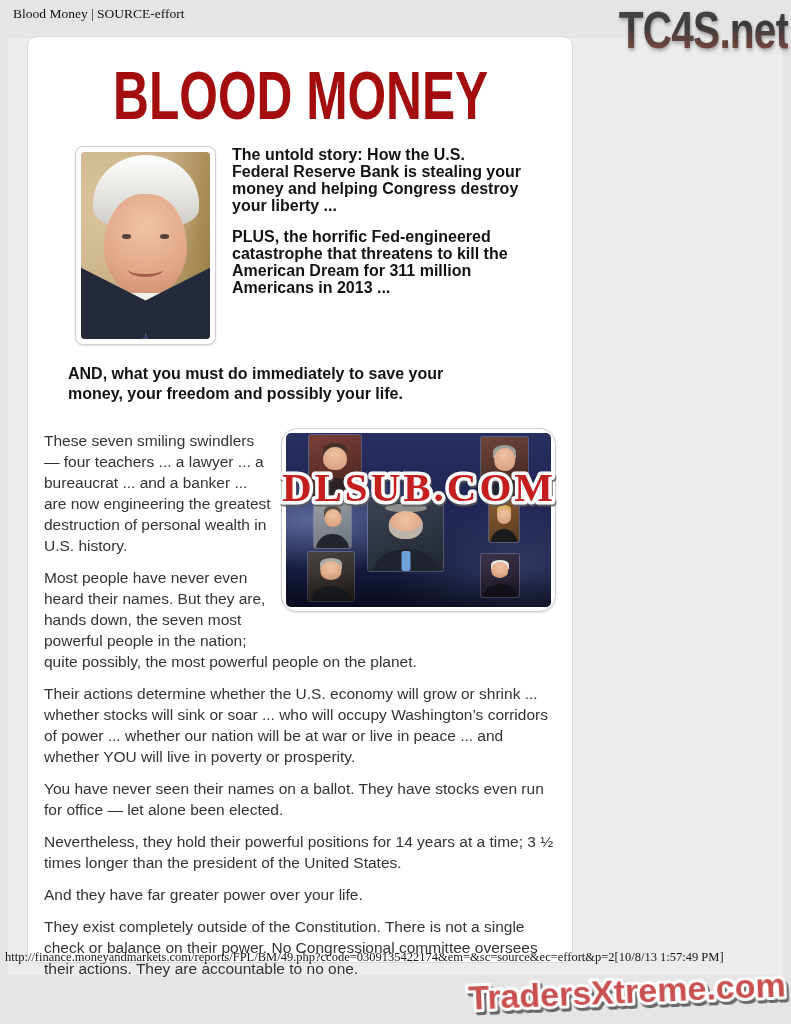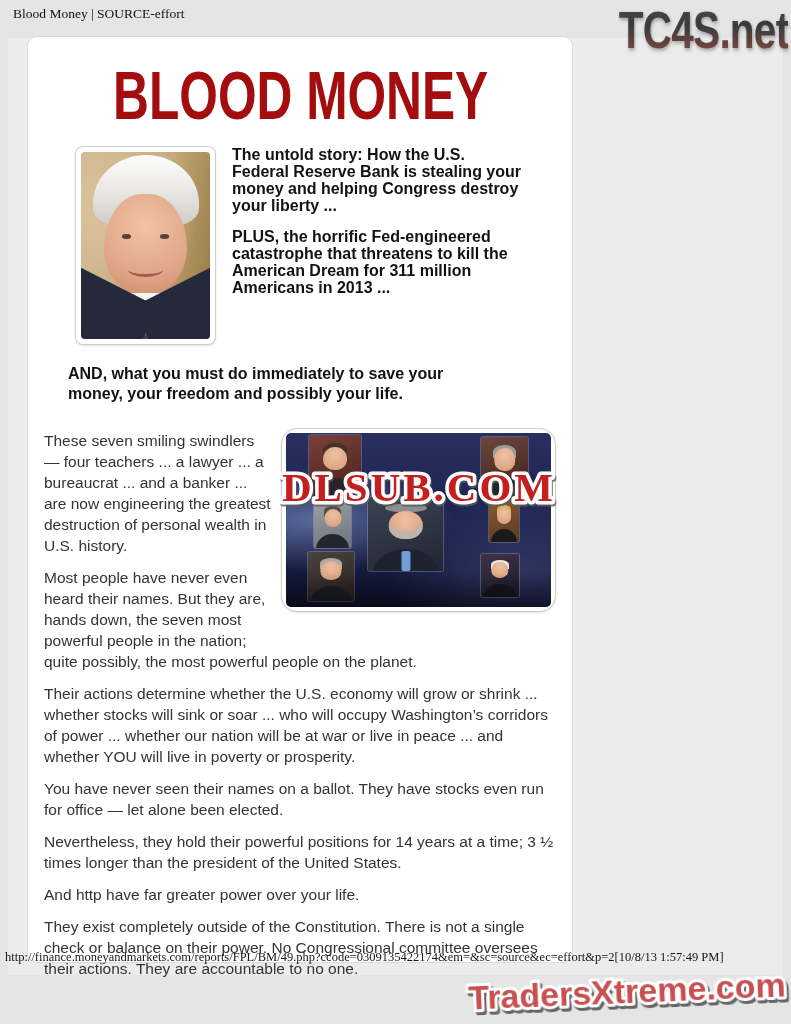--- a/index.html
+++ b/index.html
@@ -176,21 +176,21 @@
         <svg class="dlsub-svg" width="322" height="50" viewBox="0 0 322 50">
           <text class="dlsub-text" x="161" y="39" text-anchor="middle" filter="drop-shadow(1.5px 2.5px 0.5px rgba(90,90,90,0.8))">DLSUB.COM</text>
         </svg>
       </div>
 
       <p>These seven smiling swindlers — four teachers ... a lawyer ... a bureaucrat ... and a banker ... are now engineering the greatest destruction of personal wealth in U.S. history.</p>
       <p>Most people have never even heard their names. But they are, hands down, the seven most powerful people in the nation; quite possibly, the most powerful people on the planet.</p>
       <p>Their actions determine whether the U.S. economy will grow or shrink ... whether stocks will sink or soar ... who will occupy Washington’s corridors of power ... whether our nation will be at war or live in peace ... and whether YOU will live in poverty or prosperity.</p>
       <p>You have never seen their names on a ballot. They have stocks even run for office — let alone been elected.</p>
       <p>Nevertheless, they hold their powerful positions for 14 years at a time; 3 ½ times longer than the president of the United States.</p>
-      <p>And http have far greater power over your life.</p>
+      <p>And they have far greater power over your life.</p>
       <p>They exist completely outside of the Constitution. There is not a single check or balance on their power. No Congressional committee oversees their actions. They are accountable to no one.</p>
     </div>
 
   </div>
 
   <svg class="traders-svg" width="335" height="54" viewBox="0 0 335 54">
     <text class="traders-text" x="167" y="38" text-anchor="middle" filter="drop-shadow(2px 3px 0.5px rgba(80,80,80,0.85))">TradersXtreme.com</text>
   </svg>
 
   <div class="footer-url">http://finance.moneyandmarkets.com/reports/FPL/BM/49.php?ccode=0309135422174&amp;em=&amp;sc=source&amp;ec=effort&amp;p=2[10/8/13 1:57:49 PM]</div>

